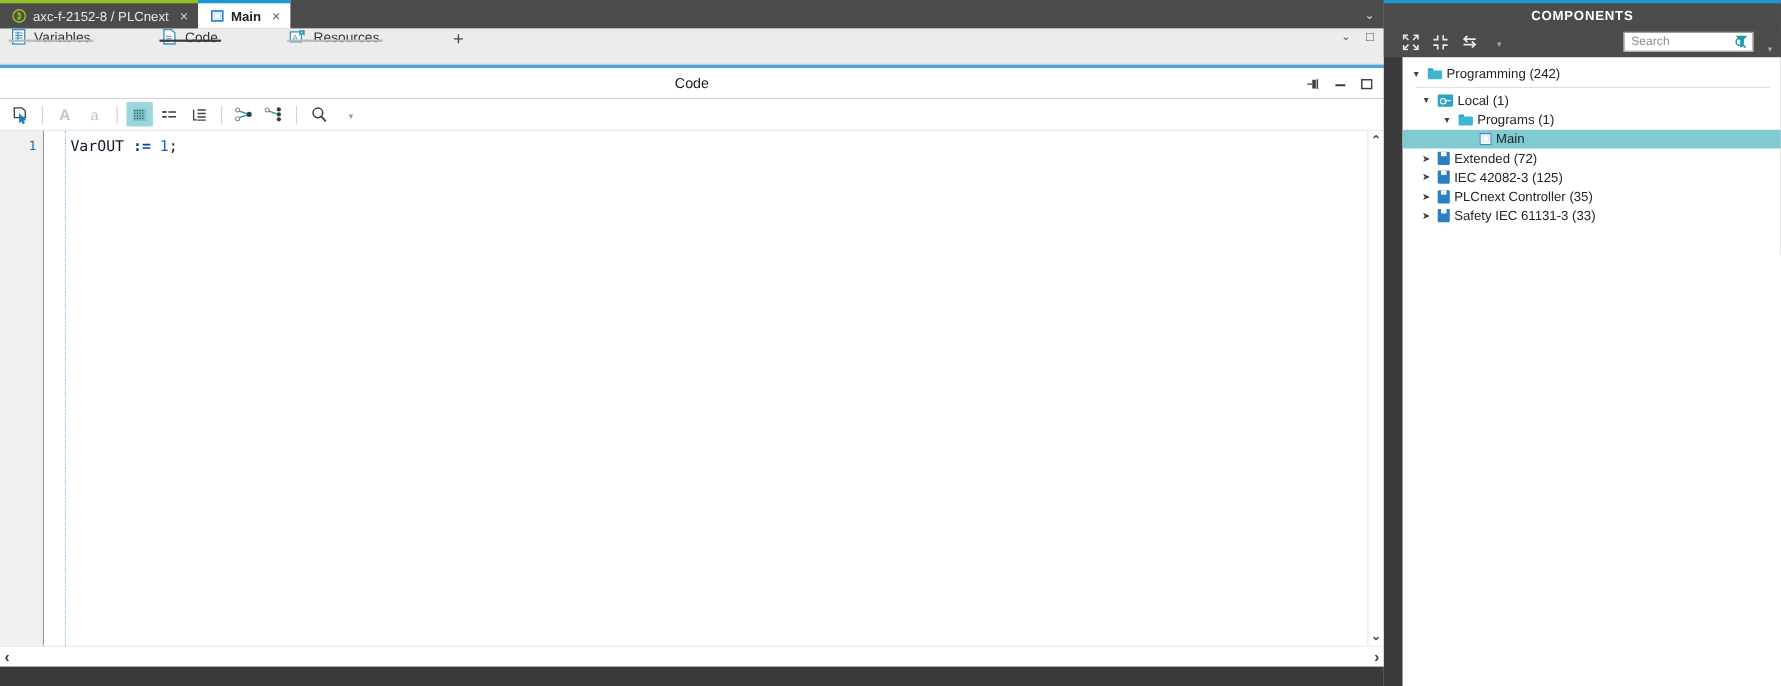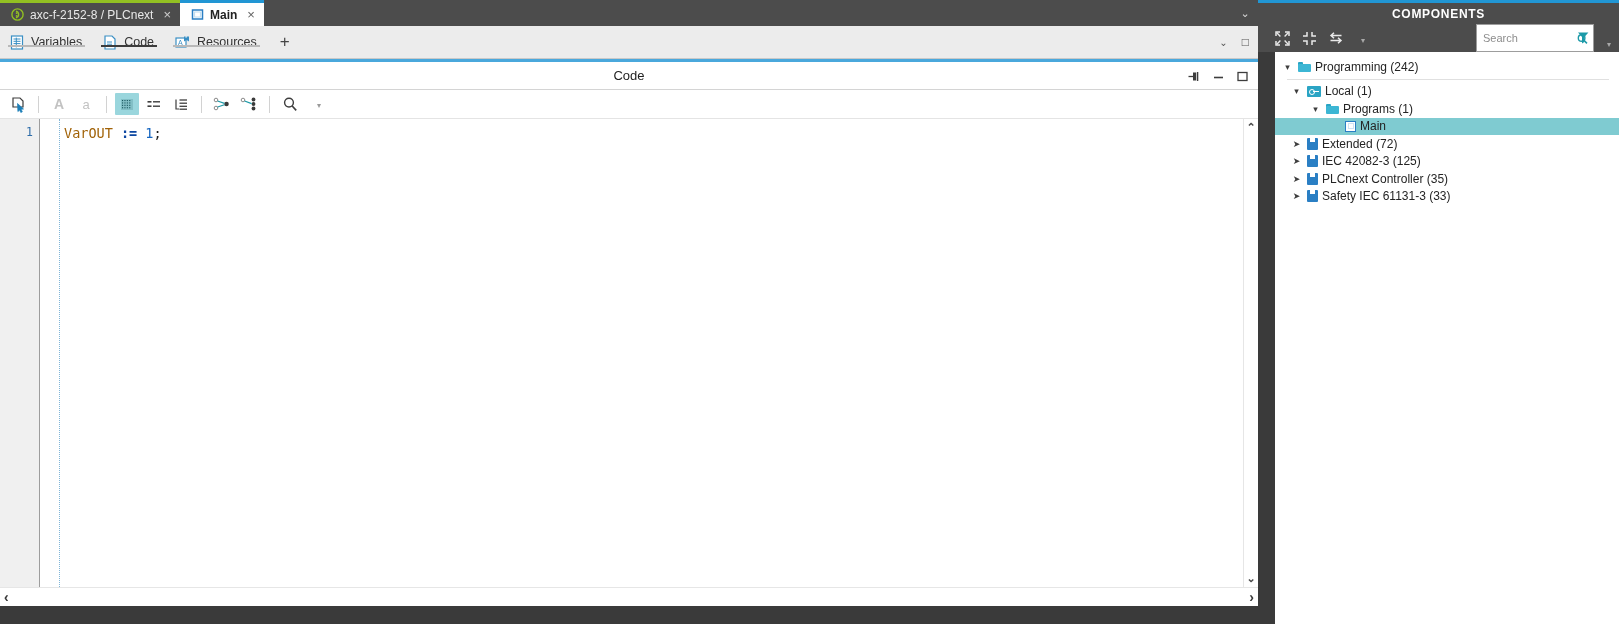--- a/index.html
+++ b/index.html
@@ -35,22 +35,22 @@
   .tabicon { width:13px; height:13px; display:inline-block; position:relative; flex:0 0 13px; }
 
   .wintabs-right {
     margin-left:auto; width:26px; height:26px;
     display:flex; align-items:center; justify-content:center;
     color:#d8d8d8; font-size:11px;
   }
 
   
   .subtabs {
-    height:33px; background:#ececec; display:flex; align-items:center;
-    border-bottom:1px solid #c9c9c9; position:relative; flex:0 0 33px;
+    height:33px; background:#ececec; display:flex; align-items:flex-start;
+    border-bottom:1px solid #c9c9c9; position:relative; flex:0 0 33px;gap:44px;
   }
   .subtab {
     display:flex; align-items:center; gap:7px; padding:0 11px 0 10px;
     font-size:12.5px; color:#333; position:relative; cursor:default;
   }
   .subtab .underline {
     position:absolute; left:8px; right:8px; bottom:3px; height:2px; background:#b9b9b9;
   }
   .subtab.active .underline { background:#3c3c3c; height:2px; }
   .subtab.addbtn { font-size:17px; color:#444; padding:0 12px; }
@@ -95,21 +95,21 @@
   }
   .code-area {
     flex:1 1 auto; position:relative; padding:6px 0 0 0; overflow:hidden;
     font-family:"DejaVu Sans Mono", monospace; font-size:13.5px; line-height:17px;
   }
   .indent-guide {
     position:absolute; left:19px; top:0; bottom:0; width:0;
     border-left:1px dotted #7fb5d8;
   }
   .code-line { padding-left:24px; white-space:pre; }
-  .tok-var { color:#a16207; }
+  .tok-var { color:#0f172a; }
   .tok-op  { color:#0d47a1; font-weight:bold; }
   .tok-num { color:#1565c0; }
   .tok-pn  { color:#1a1a1a; }
 
   
   .vscroll {
     width:15px; background:#fff; border-left:1px solid #e6e6e6;
     display:flex; flex-direction:column; justify-content:space-between;
     align-items:center; flex:0 0 15px; padding:2px 0; color:#4a4a4a; font-size:11px;
   }
@@ -132,21 +132,21 @@
     display:flex; align-items:center; justify-content:center; flex:0 0 24px;
   }
   .comp-toolbar {
     height:28px; background:#4c4c4c; display:flex; align-items:center;
     padding:0 8px 0 14px; gap:7px; flex:0 0 28px;
   }
   .ct-btn { width:20px; height:20px; display:flex; align-items:center; justify-content:center;
             color:#e9e9e9; font-size:13px; cursor:default; }
   .ct-caret { color:#a8a8a8; font-size:8px; align-self:flex-end; padding-bottom:3px; }
   .comp-search {
-    margin-left:auto; width:118px; height:28px; background:#fff;
+    margin-left:auto; width:118px; height:18px; background:#fff;
     border:1px solid #9d9d9d; display:flex; align-items:center; padding:0 3px 0 6px;
   }
   .comp-search input {
     border:0; outline:0; flex:1 1 auto; font-size:11px; color:#333;
     font-family:"Liberation Sans", sans-serif; min-width:0; background:transparent;
   }
   .comp-search input::placeholder { color:#8d8d8d; }
   .comp-body { flex:1 1 auto; background:#fff; margin-left:17px; overflow:hidden; position:relative; }
   .tree { padding:6px 0 0 0; font-size:12px; color:#242424; }
   .trow { height:17.5px; display:flex; align-items:center; gap:4px; padding-left:6px; cursor:default; }

